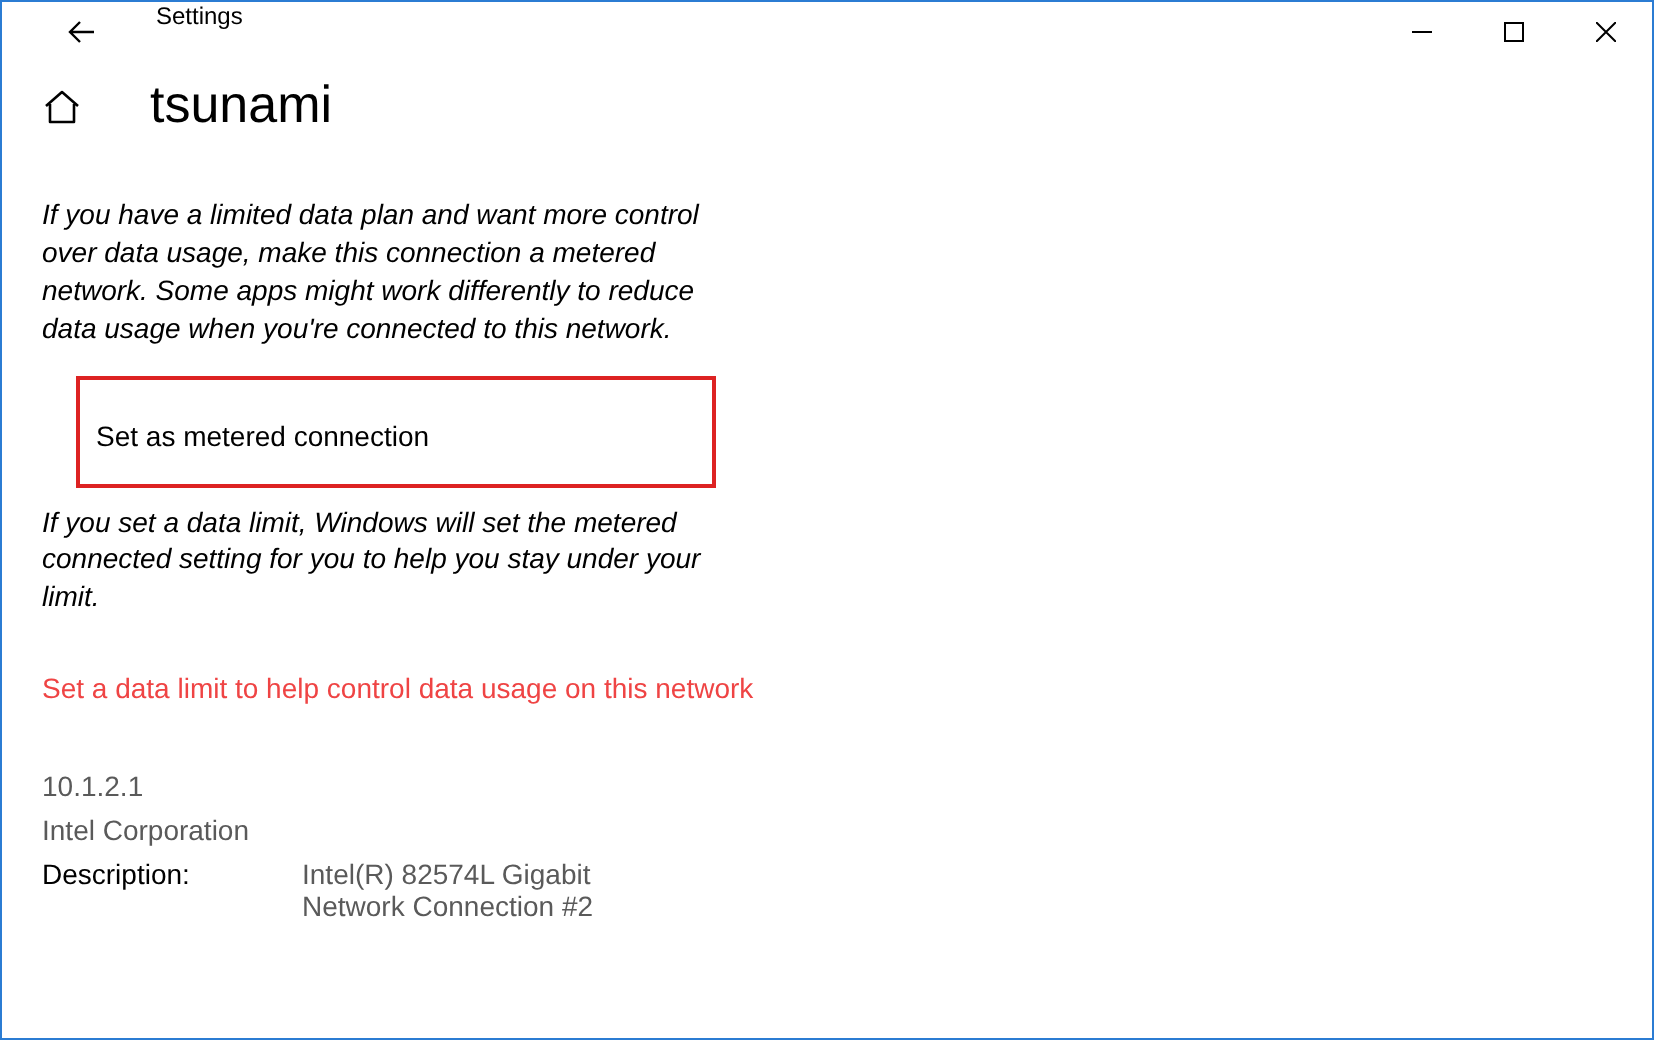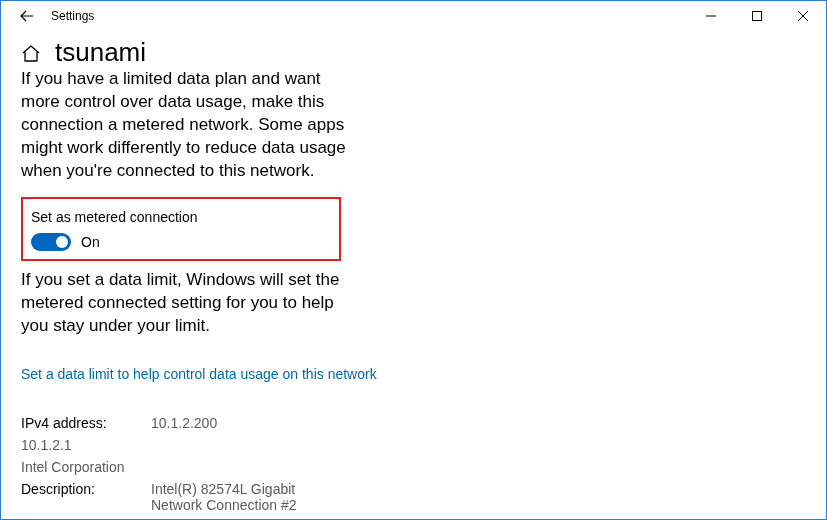--- a/index.html
+++ b/index.html
@@ -10,22 +10,22 @@
       background: #fff;
       width: 827px;
       height: 520px;
       border: 1px solid #2b7cd3;
       overflow: hidden;
       position: relative;
     }
     .titlebar {
       height: 30px;
       display: flex;
-      align-items: center;
-      padding-left: 10px;
+      padding-left: 24px;
+      gap: 13px;
     }
     .back-btn {
       width: 32px;
       height: 30px;
       display: flex;
       align-items: center;
       justify-content: center;
       cursor: pointer;
     }
     .title-text {
@@ -44,47 +44,51 @@
       align-items: center;
       justify-content: center;
       cursor: pointer;
     }
     .content {
       padding: 6px 20px 0 20px;
     }
     .page-header {
       display: flex;
       align-items: center;
+      margin-bottom: 30px;
+      gap: 20px;
     }
     .home-icon {
       width: 20px;
       height: 20px;
       margin-right: 14px;
     }
     .page-title {
       font-size: 26px;
       font-weight: 400;
     }
     .section-title {
       font-size: 19px;
       font-weight: 400;
       margin-bottom: 10px;
     }
     .desc-text {
-      font-size: 17px;
+      font-size: 14px;
       color: #000;
       line-height: 1.35;
       max-width: 335px;
       margin-bottom: 14px;
+      font-style: italic;
     }
     .highlight-box {
       border: 2.5px solid #d22;
-      padding: 10px 8px 8px 8px;
+      padding: 20px 8px 8px 8px;
       max-width: 320px;
       margin-bottom: 8px;
+      margin-left: 17px;
     }
     .toggle-label {
       font-size: 14px;
       margin-bottom: 8px;
     }
     .toggle-row {
       display: flex;
       align-items: center;
     }
     .toggle-switch {
@@ -102,21 +106,21 @@
       border-radius: 50%;
       background: #fff;
       position: absolute;
       top: 3px;
       right: 3px;
     }
     .toggle-state {
       font-size: 14px;
     }
     .link {
-      color: #0369a1;
+      color: #ef4444;
       font-size: 14px;
       cursor: pointer;
       margin-top: 14px;
       display: inline-block;
     }
     .properties-section {
       margin-top: 30px;
     }
     .prop-row {
       display: flex;
@@ -167,38 +171,28 @@
         <path d="M2 10 L10 3 L18 10 M4 9 L4 18 L16 18 L16 9" stroke="#000" stroke-width="1.3" fill="none" stroke-linejoin="round"></path>
       </svg>
     <div class="page-title">tsunami</div>
   </div>
 
   <div>
     <div class="desc-text">If you have a limited data plan and want more control over data usage, make this connection a metered network. Some apps might work differently to reduce data usage when you're connected to this network.</div>
 
     <div class="highlight-box">
       <div class="toggle-label">Set as metered connection</div>
-      <div class="toggle-row">
-        <div class="toggle-switch">
-          <div class="toggle-knob"></div>
-        </div>
-        <div class="toggle-state">On</div>
-      </div>
     </div>
 
     <div class="desc-text">If you set a data limit, Windows will set the metered connected setting for you to help you stay under your limit.</div>
     <div class="link">Set a data limit to help control data usage on this network</div>
   </div>
 
   <div class="properties-section">
 
-    <div class="prop-row">
-      <div class="prop-label">IPv4 address:</div>
-      <div class="prop-value">10.1.2.200</div>
-    </div>
     <div class="prop-row">
       <div class="prop-value">10.1.2.1</div>
     </div>
     <div class="prop-row">
       <div class="prop-value">Intel Corporation</div>
     </div>
     <div class="prop-row">
       <div class="prop-label">Description:</div>
       <div class="prop-value">Intel(R) 82574L Gigabit Network Connection #2</div>
     </div>

